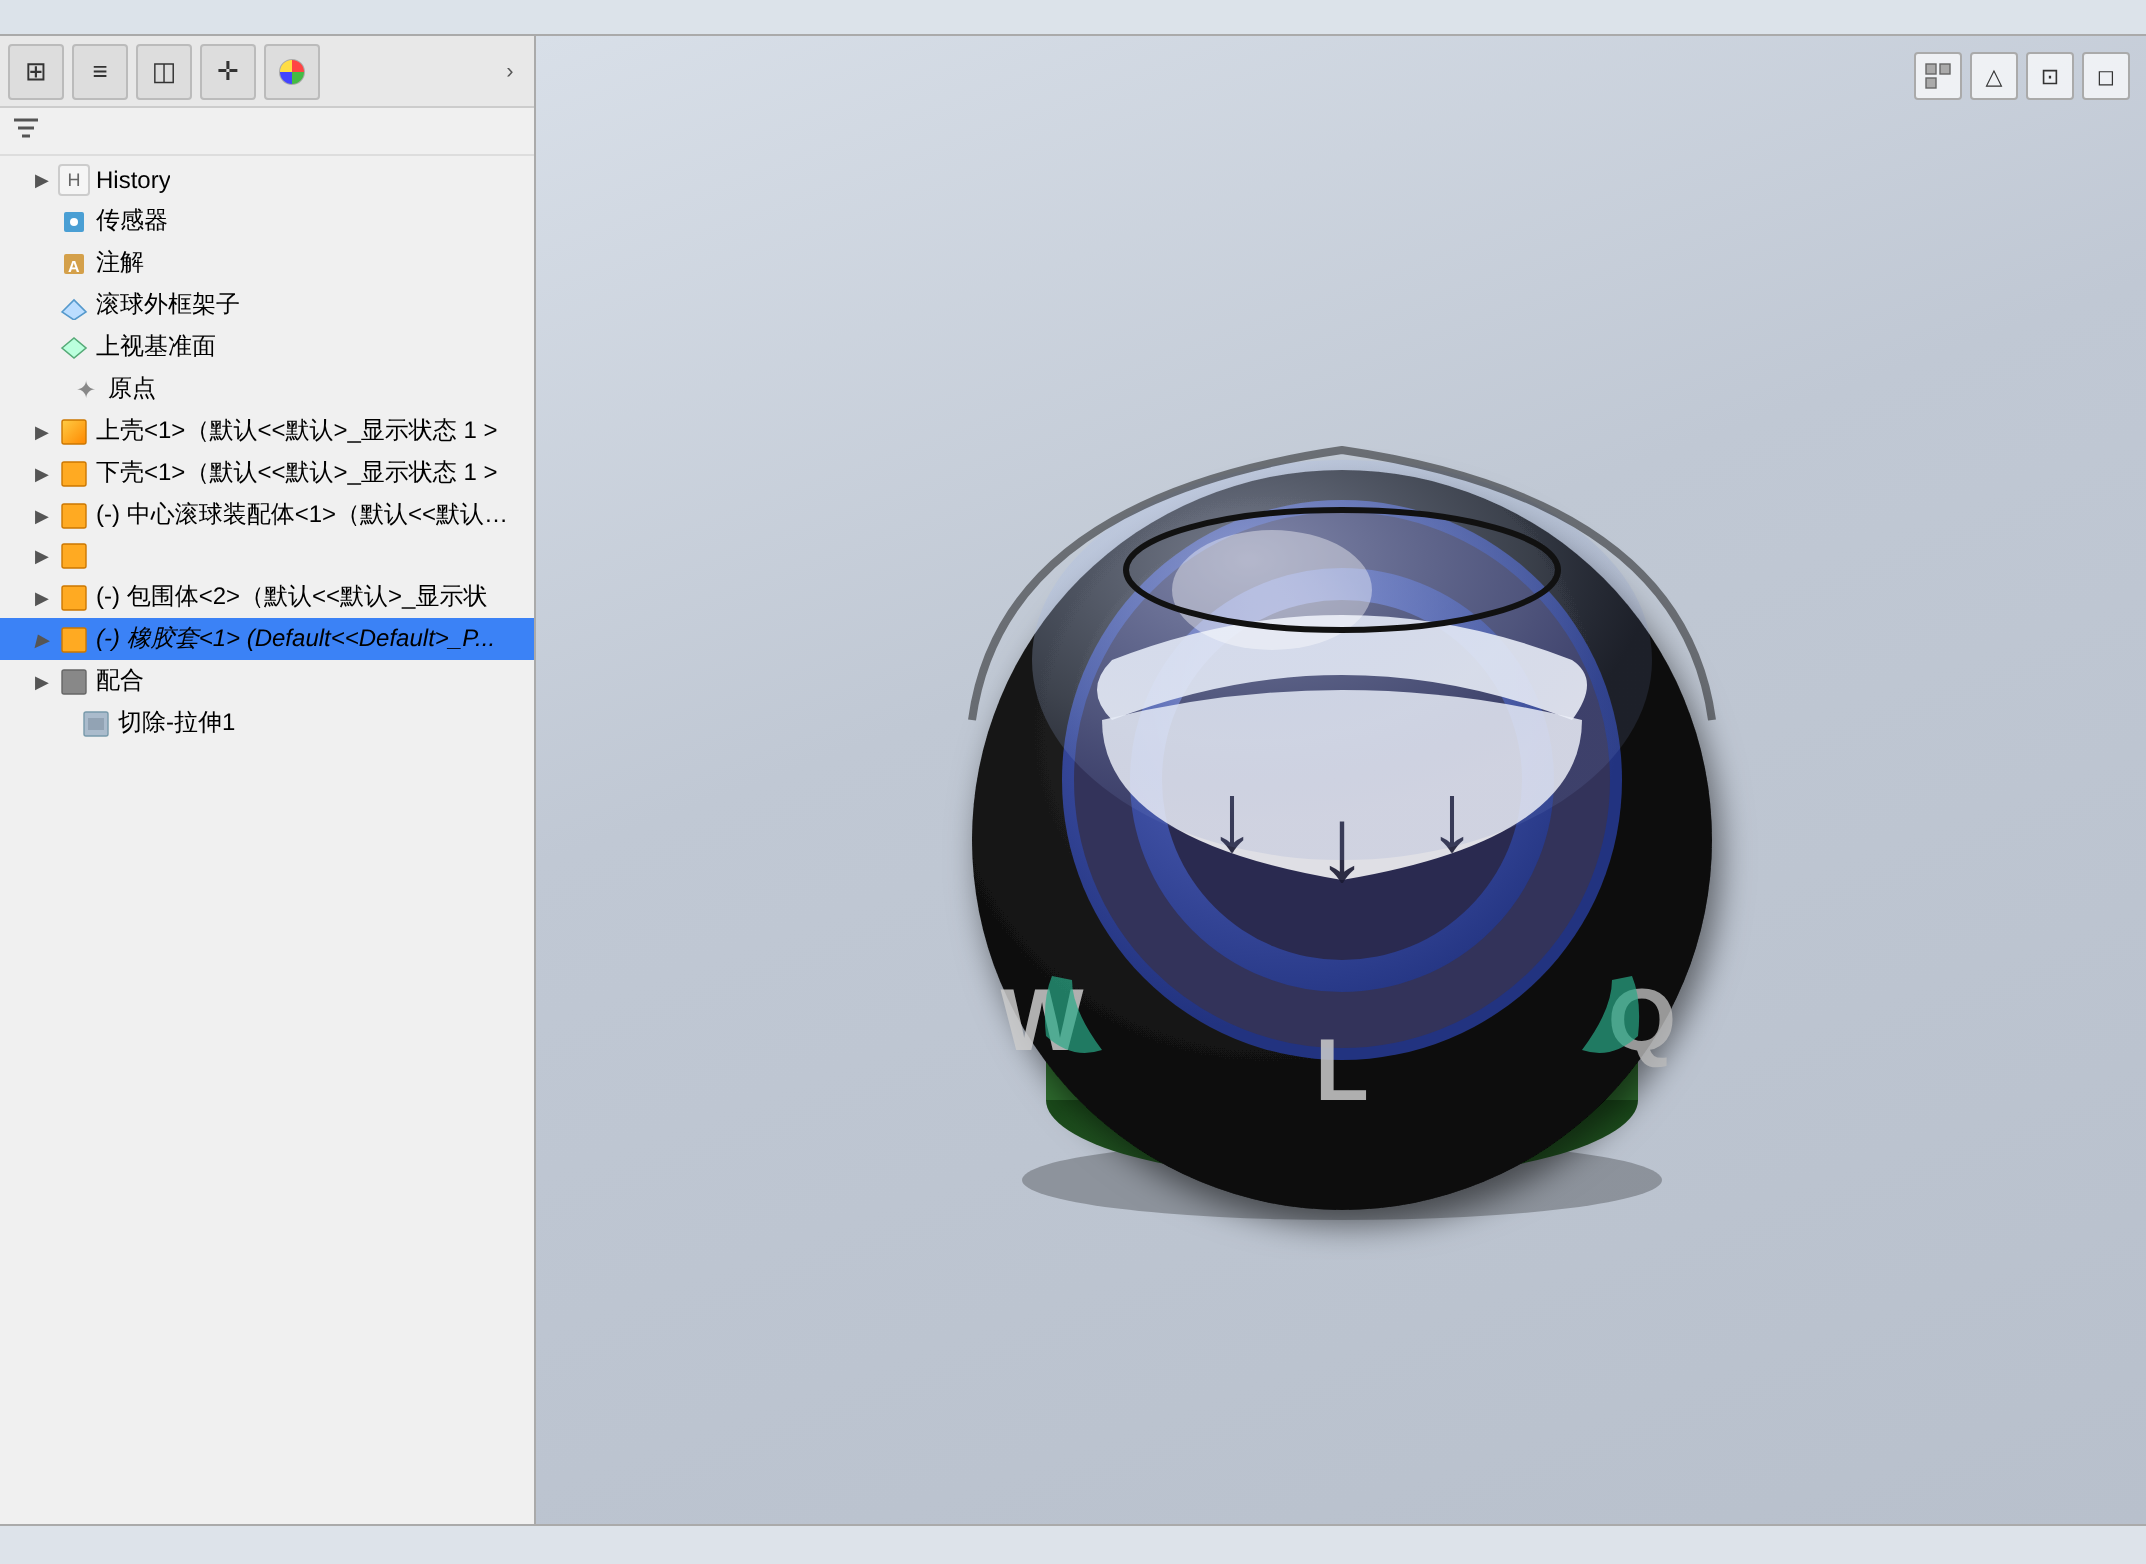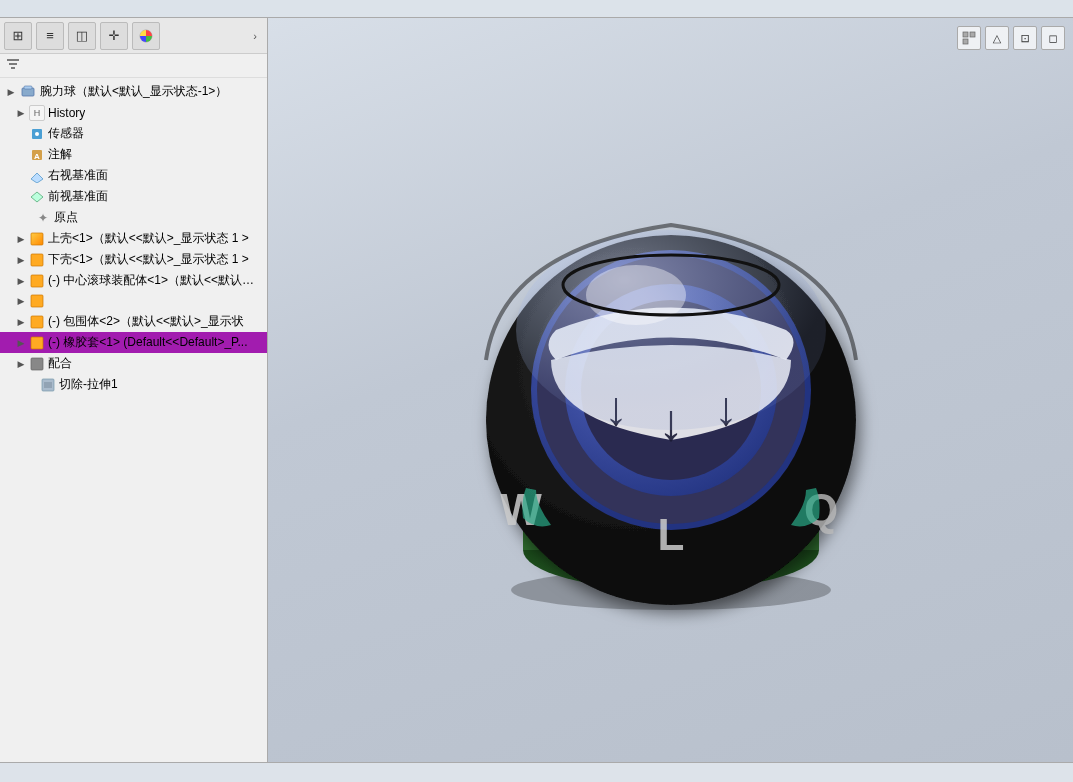--- a/index.html
+++ b/index.html
@@ -120,21 +120,22 @@
       gap: 3px;
       font-size: 12px;
       color: #000;
       cursor: pointer;
       white-space: nowrap;
       overflow: hidden;
       text-overflow: ellipsis;
     }
 
     .tree-item-selected {
-      background: #a21caf;
+      background: #3b82f6;
+      font-style: italic;
     }
 
     .expand-arrow {
       width: 10px;
       height: 10px;
       display: inline-flex;
       align-items: center;
       justify-content: center;
       font-size: 9px;
       color: #555;
@@ -267,30 +268,20 @@
         <svg width="14" height="12" viewBox="0 0 14 12">
           <line x1="1" y1="2" x2="13" y2="2" stroke="#555" stroke-width="1.5"></line>
           <line x1="3" y1="6" x2="11" y2="6" stroke="#555" stroke-width="1.5"></line>
           <line x1="5" y1="10" x2="9" y2="10" stroke="#555" stroke-width="1.5"></line>
         </svg>
       </span>
     </div>
 
     <div class="tree-area">
 
-      <div class="tree-root-item">
-        <span class="expand-arrow open"></span>
-        <span class="icon-box">
-          <svg width="14" height="14" viewBox="0 0 14 14">
-            <rect x="1" y="3" width="12" height="8" rx="1" fill="#88aacc" stroke="#5577aa" stroke-width="0.8"></rect>
-            <rect x="3" y="1" width="8" height="3" rx="1" fill="#aaccee" stroke="#5577aa" stroke-width="0.6"></rect>
-          </svg>
-        </span>
-        <span class="label-text">腕力球（默认&lt;默认_显示状态-1&gt;）</span>
-      </div>
 
       <div class="tree-item">
         <span class="expand-arrow open"></span>
         <span class="icon-box icon-history" style="font-size:9px;background:#f5f5f5;border:1px solid #ccc;border-radius:2px;">H</span>
         <span class="label-text">History</span>
       </div>
 
       <div class="tree-item">
         <span style="width:10px;display:inline-block;"></span>
         <span class="icon-box">
@@ -313,31 +304,31 @@
         <span class="label-text">注解</span>
       </div>
 
       <div class="tree-item">
         <span style="width:10px;display:inline-block;"></span>
         <span class="icon-box">
           <svg width="16" height="14" viewBox="0 0 16 14">
             <polygon points="2,10 8,4 14,10 8,14" fill="#bbddff" stroke="#5599cc" stroke-width="0.8"></polygon>
           </svg>
         </span>
-        <span class="label-text">右视基准面</span>
+        <span class="label-text">滚球外框架子</span>
       </div>
 
       <div class="tree-item">
         <span style="width:10px;display:inline-block;"></span>
         <span class="icon-box">
           <svg width="16" height="14" viewBox="0 0 16 14">
             <polygon points="2,7 8,2 14,7 8,12" fill="#bbffdd" stroke="#55aa77" stroke-width="0.8"></polygon>
           </svg>
         </span>
-        <span class="label-text">前视基准面</span>
+        <span class="label-text">上视基准面</span>
       </div>
 
 
       <div class="tree-item">
         <span style="width:10px;display:inline-block;margin-left:6px;"></span>
         <span class="icon-box" style="color:#888;font-size:12px;">✦</span>
         <span class="label-text">原点</span>
       </div>
 
       <div class="tree-item">

